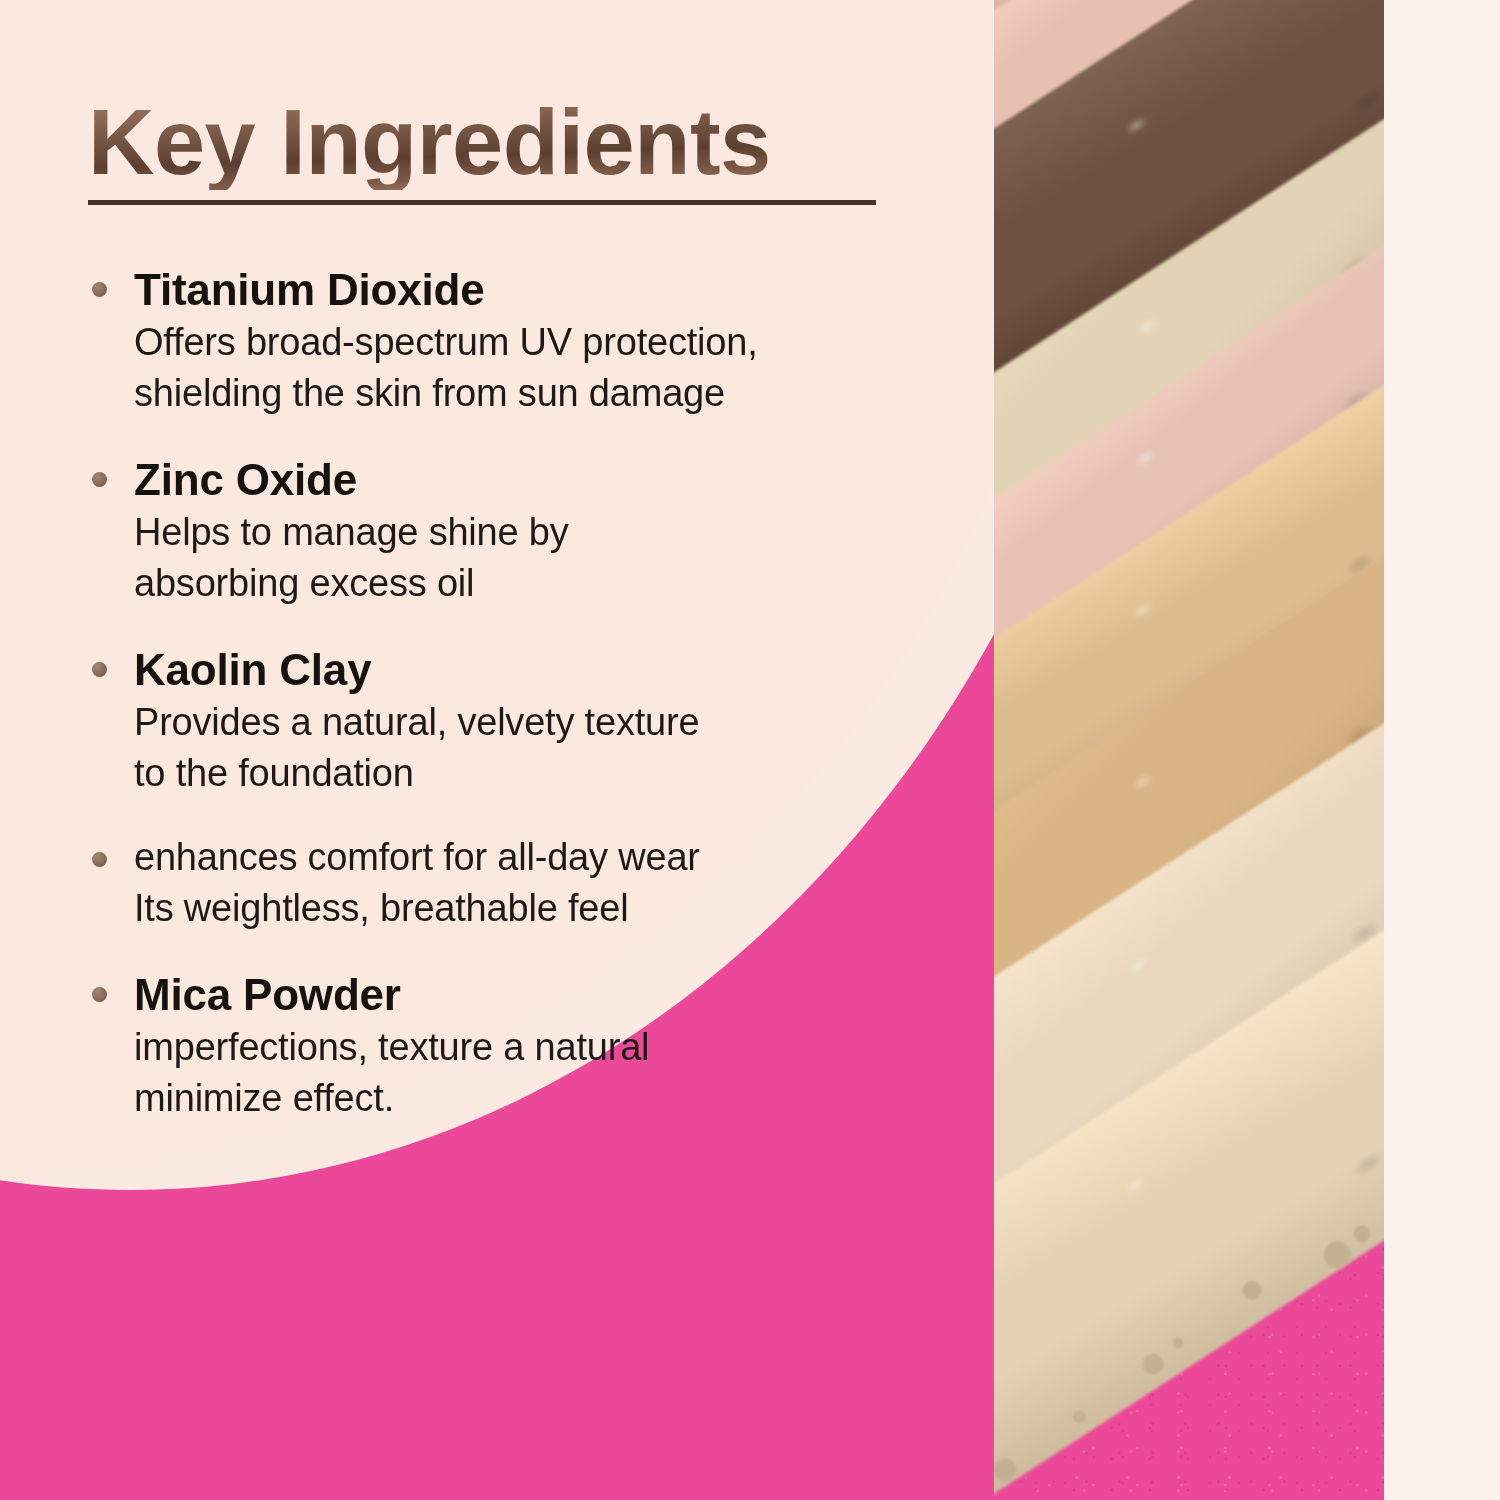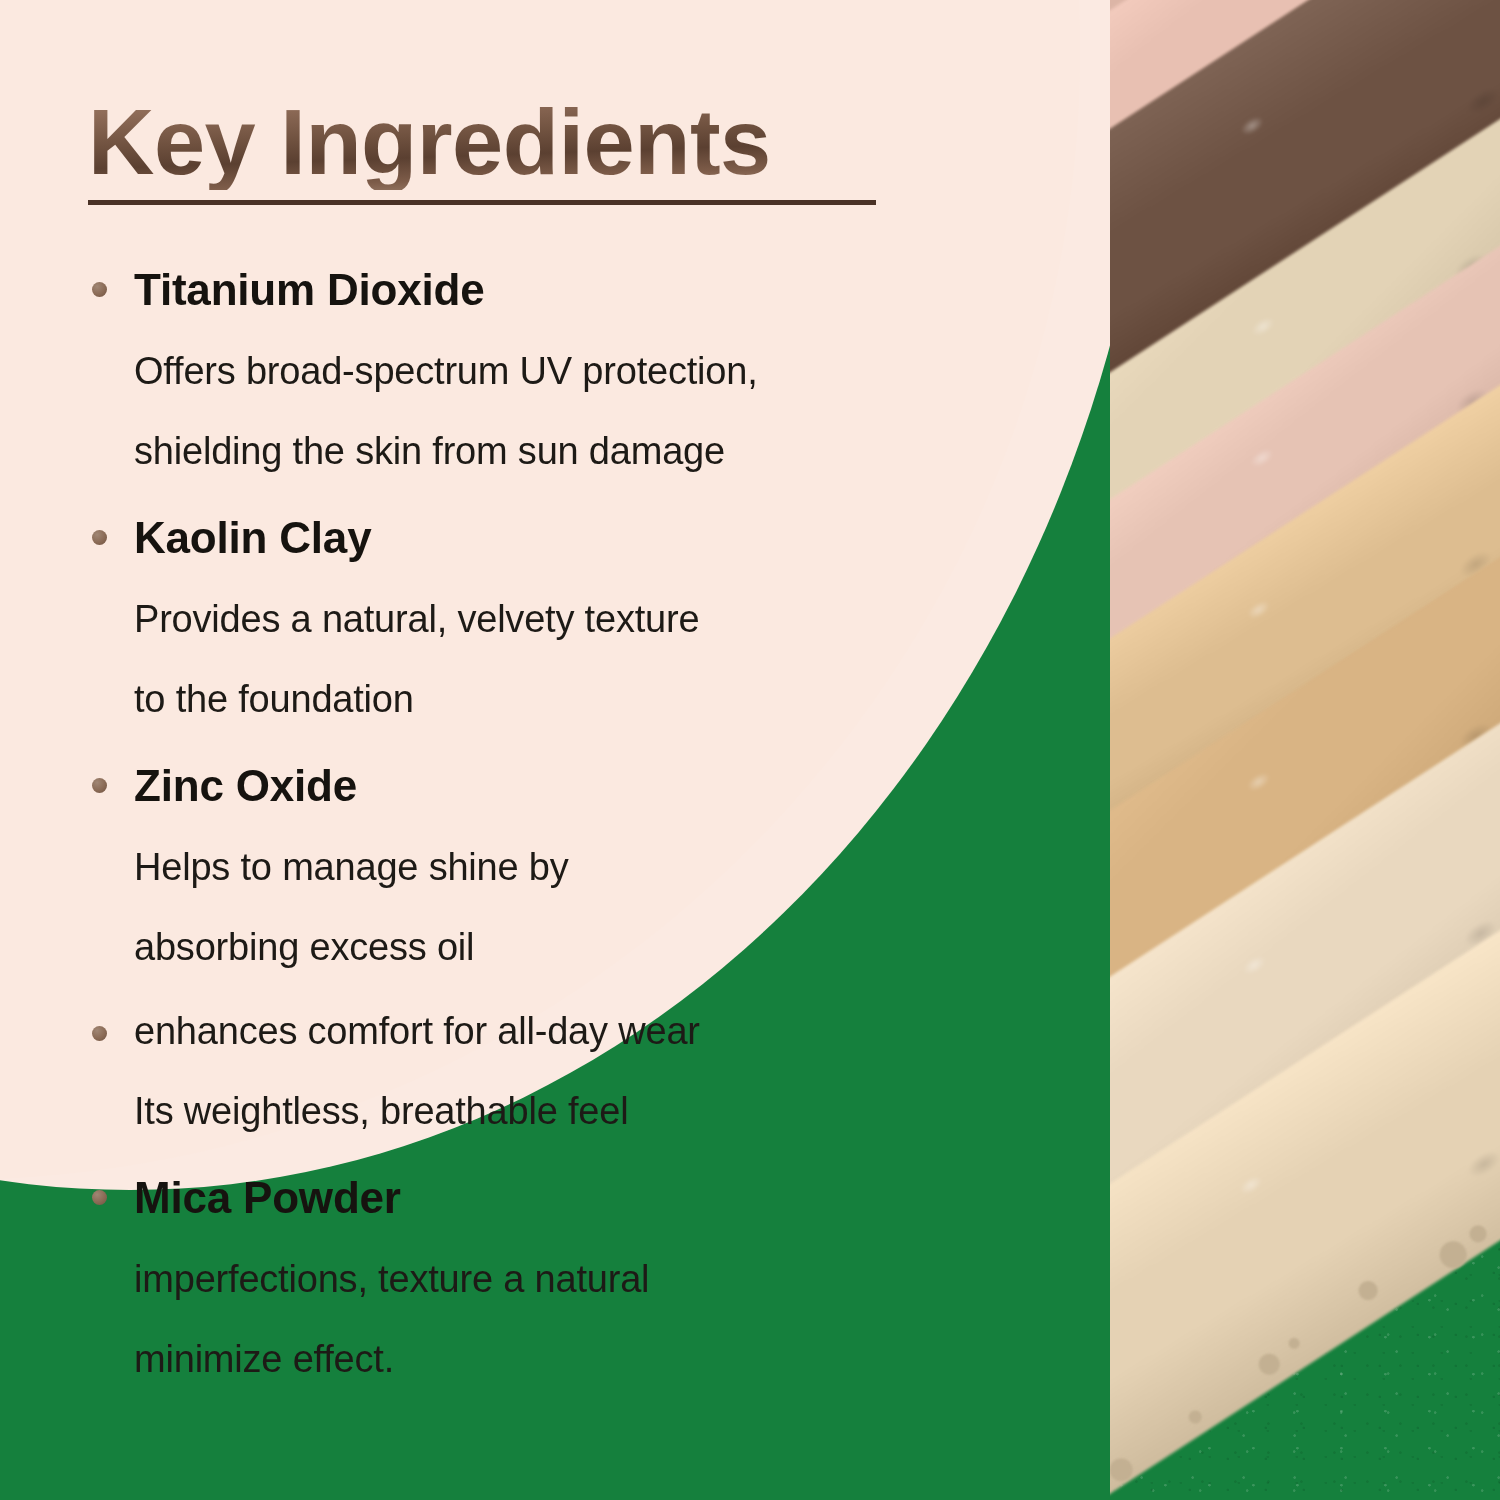--- a/index.html
+++ b/index.html
@@ -7,22 +7,22 @@
 
   html, body {
     width:1500px; height:1500px;
     overflow:hidden;
     background:#fdf2ec;
     font-family:"Liberation Sans", sans-serif;
   }
 
   #page {
     position:relative;
-    width:1500px; height:1500px;
-    background:#15803d;
+    width:1384px; height:1500px;
+    background:#ec4899;
     overflow:hidden;
   }
 
   
   .bg-circle {
     position:absolute;
     left:-1180px; top:-1080px;
     width:2260px; height:2260px;
     border-radius:50%;
     background:#fbe9e0;
@@ -106,21 +106,21 @@
   }
   .item-desc {
     margin-left:46px;
     font-size:38px;
     font-weight:300;
     color:#1d1a16;
     line-height:1.33;
     letter-spacing:-0.2px;
     max-width:880px;
   }
-  .item-desc span { display:block;margin-top:29px; }
+  .item-desc span { display:block; }
 
   
   .powder {
     position:absolute;
     right:0; top:0;
     width:390px; height:1500px;
     z-index:3;
     overflow:hidden;
   }
   .powder-inner {
@@ -230,36 +230,36 @@
         <div class="item">
           <span class="bullet"></span>
           <div class="item-name">Titanium Dioxide</div>
           <div class="item-desc">
             <span>Offers broad-spectrum UV protection,</span>
             <span>shielding the skin from sun damage</span>
           </div>
         </div>
         <div class="item">
           <span class="bullet"></span>
+          <div class="item-name">Zinc Oxide</div>
+          <div class="item-desc">
+            <span>Helps to manage shine by</span>
+            <span>absorbing excess oil</span>
+          </div>
+        </div>
+        <div class="item">
+          <span class="bullet"></span>
           <div class="item-name">Kaolin Clay</div>
           <div class="item-desc">
             <span>Provides a natural, velvety texture</span>
             <span>to the foundation</span>
           </div>
         </div>
         <div class="item">
           <span class="bullet"></span>
-          <div class="item-name">Zinc Oxide</div>
-          <div class="item-desc">
-            <span>Helps to manage shine by</span>
-            <span>absorbing excess oil</span>
-          </div>
-        </div>
-        <div class="item">
-          <span class="bullet"></span>
           <div class="item-desc">
             <span>enhances comfort for all-day wear</span>
             <span>Its weightless, breathable feel</span>
           </div>
         </div>
         <div class="item">
           <span class="bullet"></span>
           <div class="item-name">Mica Powder</div>
           <div class="item-desc">
             <span>imperfections, texture a natural</span>

